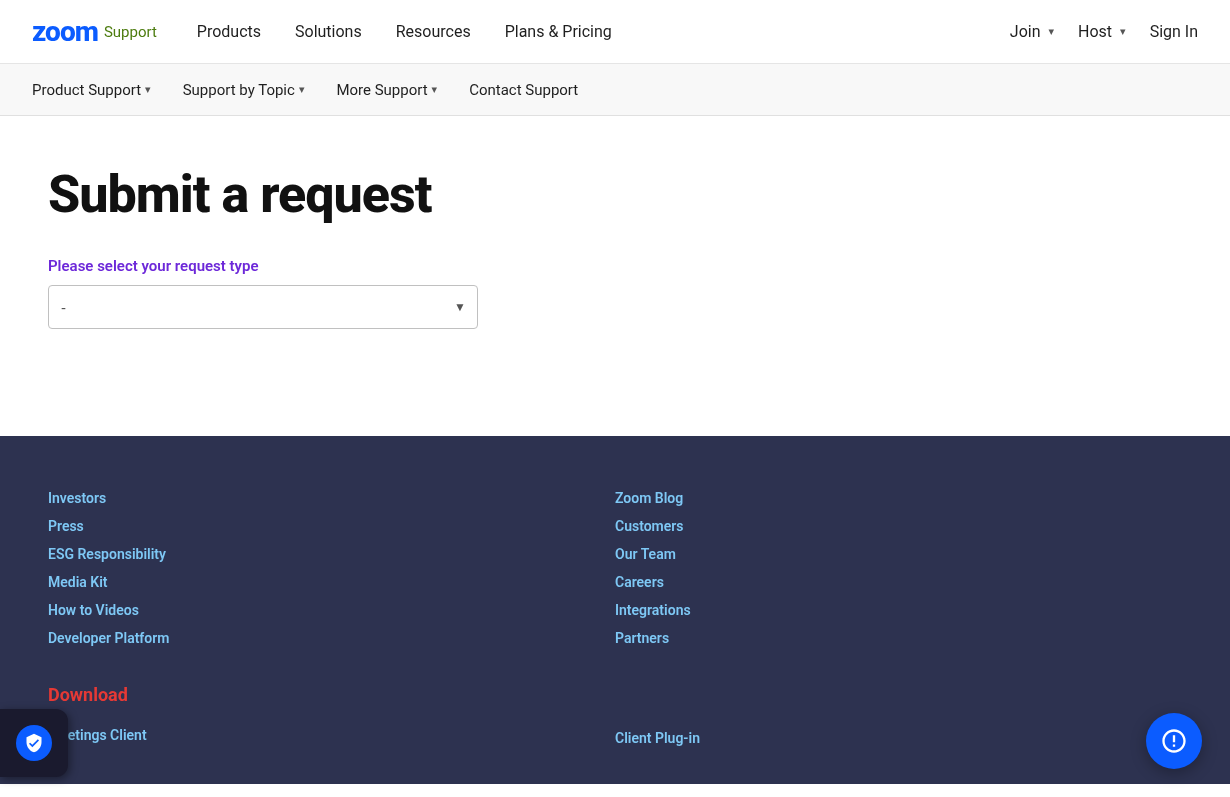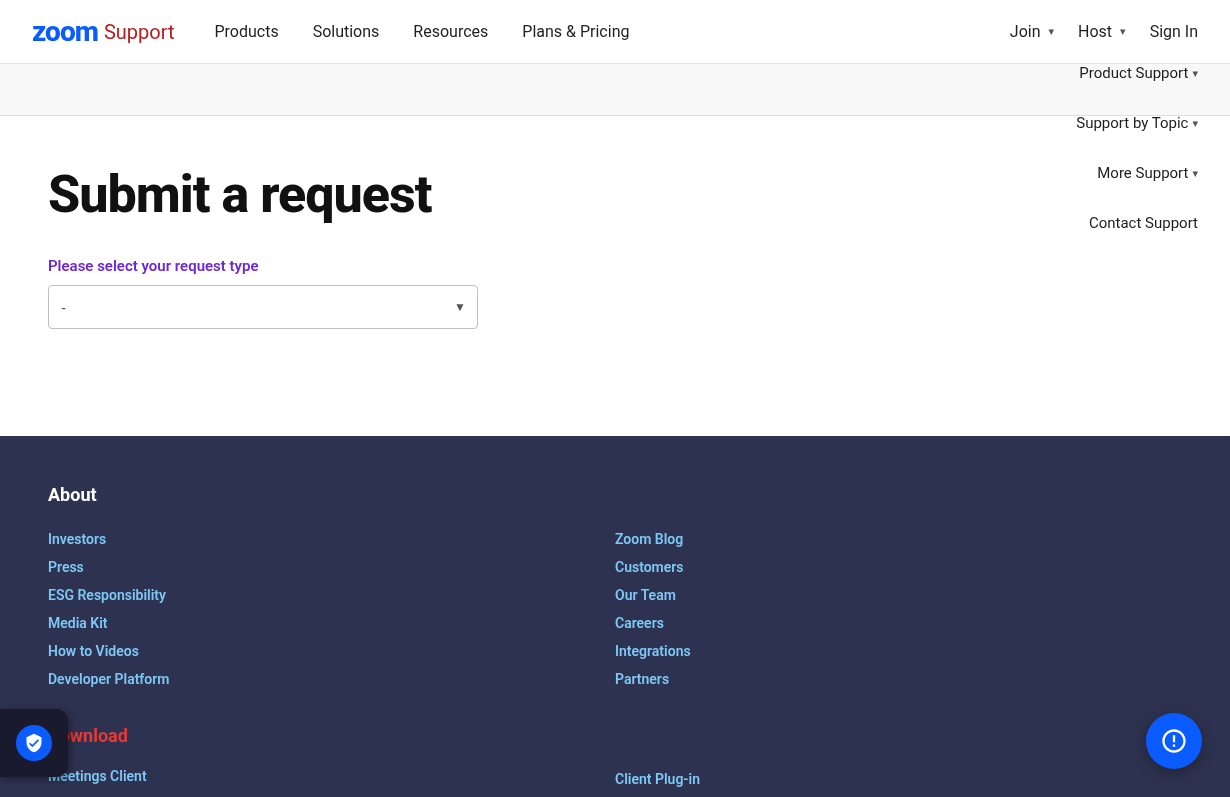--- a/index.html
+++ b/index.html
@@ -21,23 +21,23 @@
       margin-right: 40px;
       text-decoration: none;
     }
     .logo-zoom {
       font-size: 28px;
       font-weight: 800;
       color: #0b5cff;
       letter-spacing: -1px;
     }
     .logo-support {
-      font-size: 20px;
+      font-size: 15px;
       font-weight: 400;
-      color: #b91c1c;
+      color: #4d7c0f;
     }
     .top-nav-links {
       display: flex;
       align-items: center;
       gap: 34px;
       flex: 1;
     }
     .top-nav-links a {
       text-decoration: none;
       color: #1f1f1f;
@@ -60,27 +60,26 @@
       gap: 8px;
     }
     .arrow-down {
       font-size: 11px;
       color: #555;
     }
 
     
     .sub-nav {
       display: flex;
-      align-items: flex-end;
+      align-items: center;
       padding: 0 32px;
       height: 52px;
       background: #f8f8f8;
       border-bottom: 1px solid #e0e0e0;
       gap: 32px;
-      flex-direction: column;
     }
     .sub-nav a {
       text-decoration: none;
       color: #1f1f1f;
       font-size: 15px;
       font-weight: 400;
       display: flex;
       align-items: center;
       gap: 4px;
     }
@@ -269,21 +268,20 @@
   <h1 class="page-title">Submit a request</h1>
   <div class="request-type-label">Please select your request type</div>
   <div class="select-wrapper">
     <select class="request-type-select">
       <option value="">-</option>
     </select>
   </div>
 </main>
 
 <footer class="footer">
-  <div class="footer-about-title">About</div>
   <div class="footer-columns">
     <div>
       <a class="footer-link" href="#">Investors</a><br>
       <a class="footer-link" href="#">Press</a><br>
       <a class="footer-link" href="#">ESG Responsibility</a><br>
       <a class="footer-link" href="#">Media Kit</a><br>
       <a class="footer-link" href="#">How to Videos</a><br>
       <a class="footer-link" href="#">Developer Platform</a>
     </div>
     <div>

